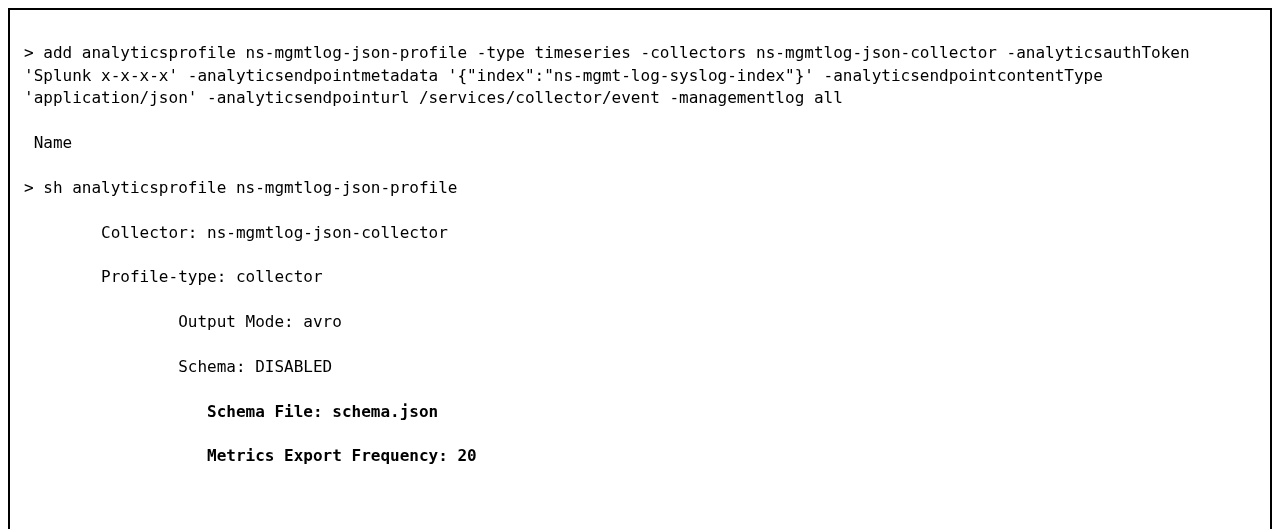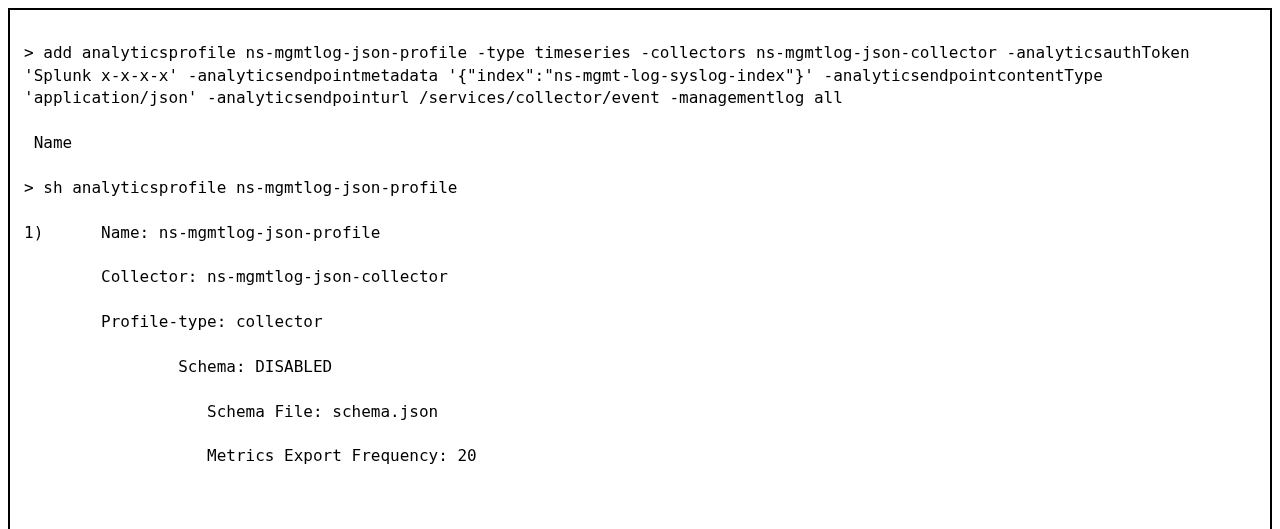--- a/index.html
+++ b/index.html
@@ -21,32 +21,32 @@
       white-space: pre-wrap;
       word-wrap: break-word;
       width: 100%;
       min-height: 510px;
     }
     .line {
       display: block;
     }
     .indent1 { padding-left: 8ch; }
     .indent2 { padding-left: 16ch; }
-    .indent3 { padding-left: 19ch; }
+    .indent3 { padding-left: 19ch; font-weight: bold; }
   </style>
 </head>
 <body>
 
 <div class="terminal">
 <span class="line"><span>&gt; </span><span>add analyticsprofile ns-mgmtlog-json-profile -type timeseries -collectors ns-mgmtlog-json-collector -analyticsauthToken 'Splunk x-x-x-x' -analyticsendpointmetadata '{"index":"ns-mgmt-log-syslog-index"}' -analyticsendpointcontentType 'application/json' -analyticsendpointurl /services/collector/event -managementlog all</span></span>
 <span class="line"> Name</span>
 <span class="line"><span>&gt; </span><span>sh analyticsprofile ns-mgmtlog-json-profile</span></span>
-<span class="line"><span>1)</span>      <span>Name: ns-mgmtlog-json-profile</span></span>
 <span class="line indent1">Collector: ns-mgmtlog-json-collector</span>
 <span class="line indent1">Profile-type: collector</span>
+<span class="line indent2">Output Mode: avro</span>
 <span class="line indent2">Schema: DISABLED</span>
 <span class="line indent3">Schema File: schema.json</span>
 <span class="line indent3">Metrics Export Frequency: 20</span>
 
 
 
 
 
 
 

